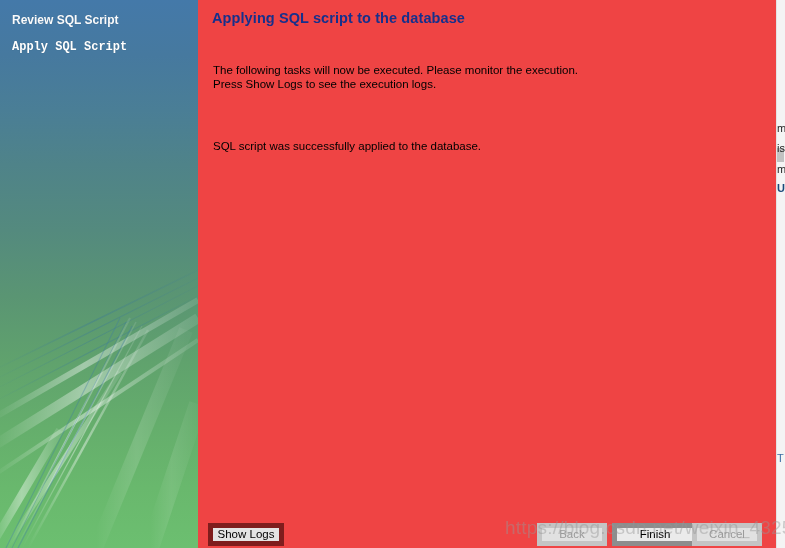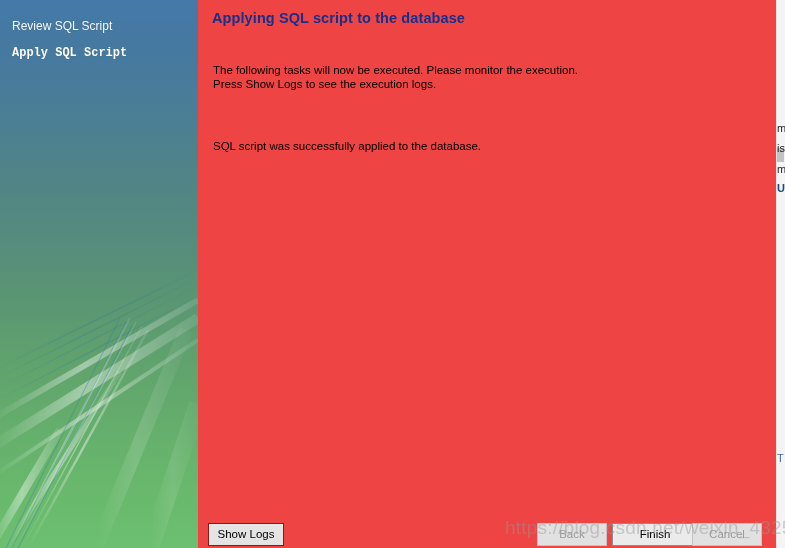--- a/index.html
+++ b/index.html
@@ -65,23 +65,23 @@
   }
   .nav-item {
     color: #ffffff;
     font-size: 12px;
     padding: 0 0 0 12px;
     line-height: 15px;
     white-space: nowrap;
     text-shadow: 0 0 1px rgba(0,0,0,0.25);
   }
   .nav-item.done {
-    font-weight: normal;
+    font-weight: bold;
     opacity: 0.97;
-    margin-top: 19px;
+    margin-top: 13px;
   }
   .nav-item.current {
     font-weight: bold;
     margin-top: 12px;
     font-family: Liberation Mono, monospace;
   }
 
   
   #content {
     position: absolute;
@@ -138,21 +138,21 @@
   }
 
   
   .btn {
     position: absolute;
     box-sizing: border-box;
     font-family: "Liberation Sans", sans-serif;
     font-size: 11.5px;
     text-align: center;
     background: #e4e4e4;
-    border: 1px solid #7f1d1d;
+    border: 5px solid #7f1d1d;
     color: #000000;
     line-height: 1;
     display: flex;
     align-items: center;
     justify-content: center;
     white-space: nowrap;
     user-select: none;
   }
   .btn.primary {
     background: #ebebeb;

